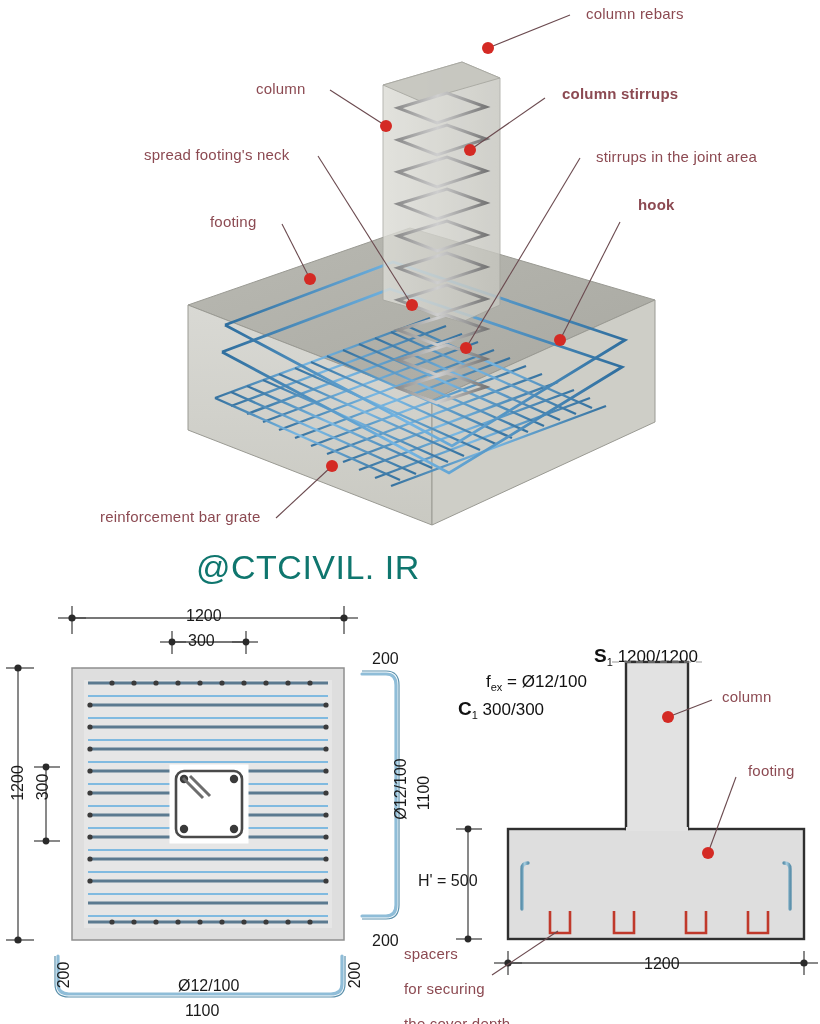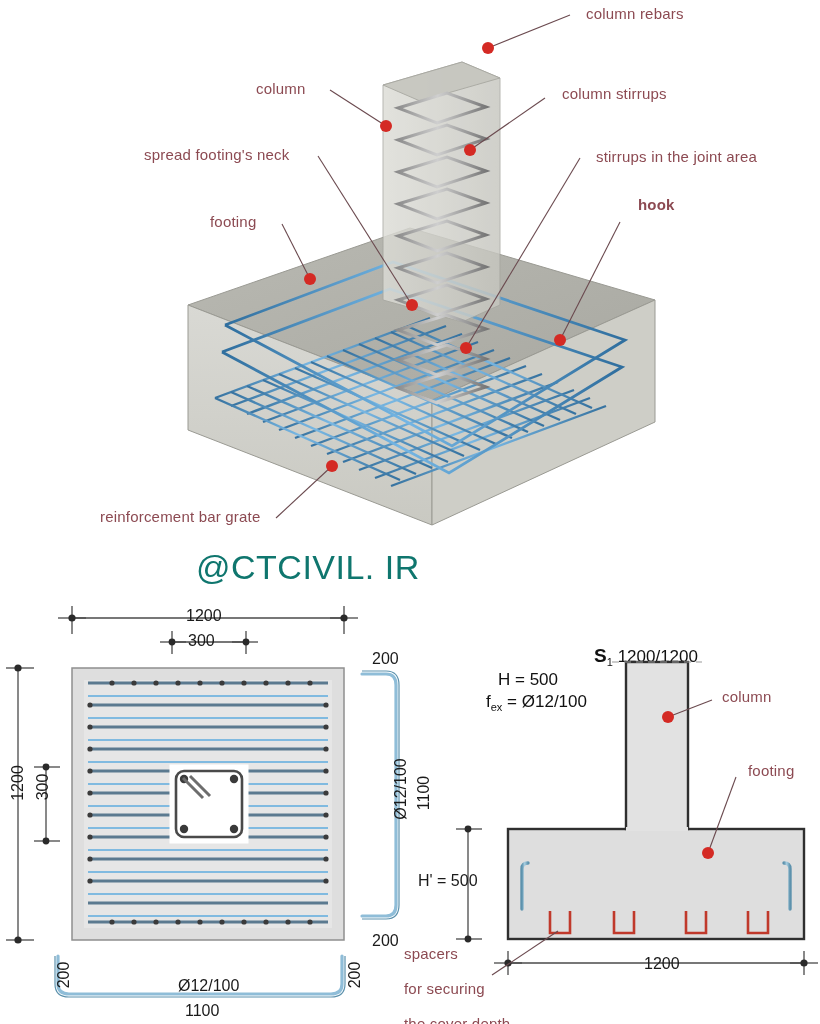--- a/index.html
+++ b/index.html
@@ -163,21 +163,21 @@
       <circle cx="412" cy="305" r="6"></circle>
       <circle cx="466" cy="348" r="6"></circle>
       <circle cx="310" cy="279" r="6"></circle>
       <circle cx="560" cy="340" r="6"></circle>
       <circle cx="332" cy="466" r="6"></circle>
     </g>
   </svg>
 
   <div class="lbl" style="left:586px;top:5px;">column rebars</div>
   <div class="lbl" style="left:256px;top:80px;">column</div>
-  <div class="lbl" style="left:562px;top:85px;">column stirrups</div>
+  <div class="lbl" style="left:562px;top:85px;font-weight:bold;">column stirrups</div>
   <div class="lbl" style="left:144px;top:146px;">spread footing's neck</div>
   <div class="lbl" style="left:596px;top:148px;">stirrups in the joint area</div>
   <div class="lbl" style="left:210px;top:213px;">footing</div>
   <div class="lbl" style="left:638px;top:196px;font-weight:bold;">hook</div>
   <div class="lbl" style="left:100px;top:508px;">reinforcement bar grate</div>
 
   <div class="wm" style="left:196px;top:548px;">@CTCIVIL. IR</div>
 
   <svg class="abs" style="left:0;top:600px;" width="420" height="424">
     <defs>
@@ -336,24 +336,27 @@
   <div class="dim rot" style="left:34px;top:966px;width:60px;text-align:center;">200</div>
   <div class="dim rot" style="left:325px;top:966px;width:60px;text-align:center;">200</div>
   <div class="dim" style="left:178px;top:977px;">Ø12/100</div>
   <div class="dim" style="left:185px;top:1002px;">1100</div>
 
   <div class="abs" style="left:458px;top:645px;width:240px;text-align:right;">
     <div class="spec" style="position:relative;left:0;top:0;text-align:right;">
       <b>S</b><sub>1</sub>
       <span>1200/1200</span>
     </div>
-    <div class="spec" style="position:relative;left:40px;top:2px;text-align:left;">H = 500</div>
     <div class="spec" style="position:relative;left:28px;top:4px;text-align:left;">
       <span>f</span><sub>ex</sub>
       <span>= Ø12/100</span>
+    </div>
+    <div class="spec" style="position:relative;left:0;top:8px;text-align:left;">
+      <b>C</b><sub>1</sub>
+      <span>300/300</span>
     </div>
   </div>
 
   <svg class="abs" style="left:430px;top:505px;" width="390" height="480">
     <defs>
       <linearGradient id="secSteel" x1="0" y1="0" x2="1" y2="0">
         <stop offset="0" stop-color="#7a7a7a"></stop>
           <stop offset=".4" stop-color="#c4c4c4"></stop>
         <stop offset="1" stop-color="#6a6a6a"></stop>
       </linearGradient>

